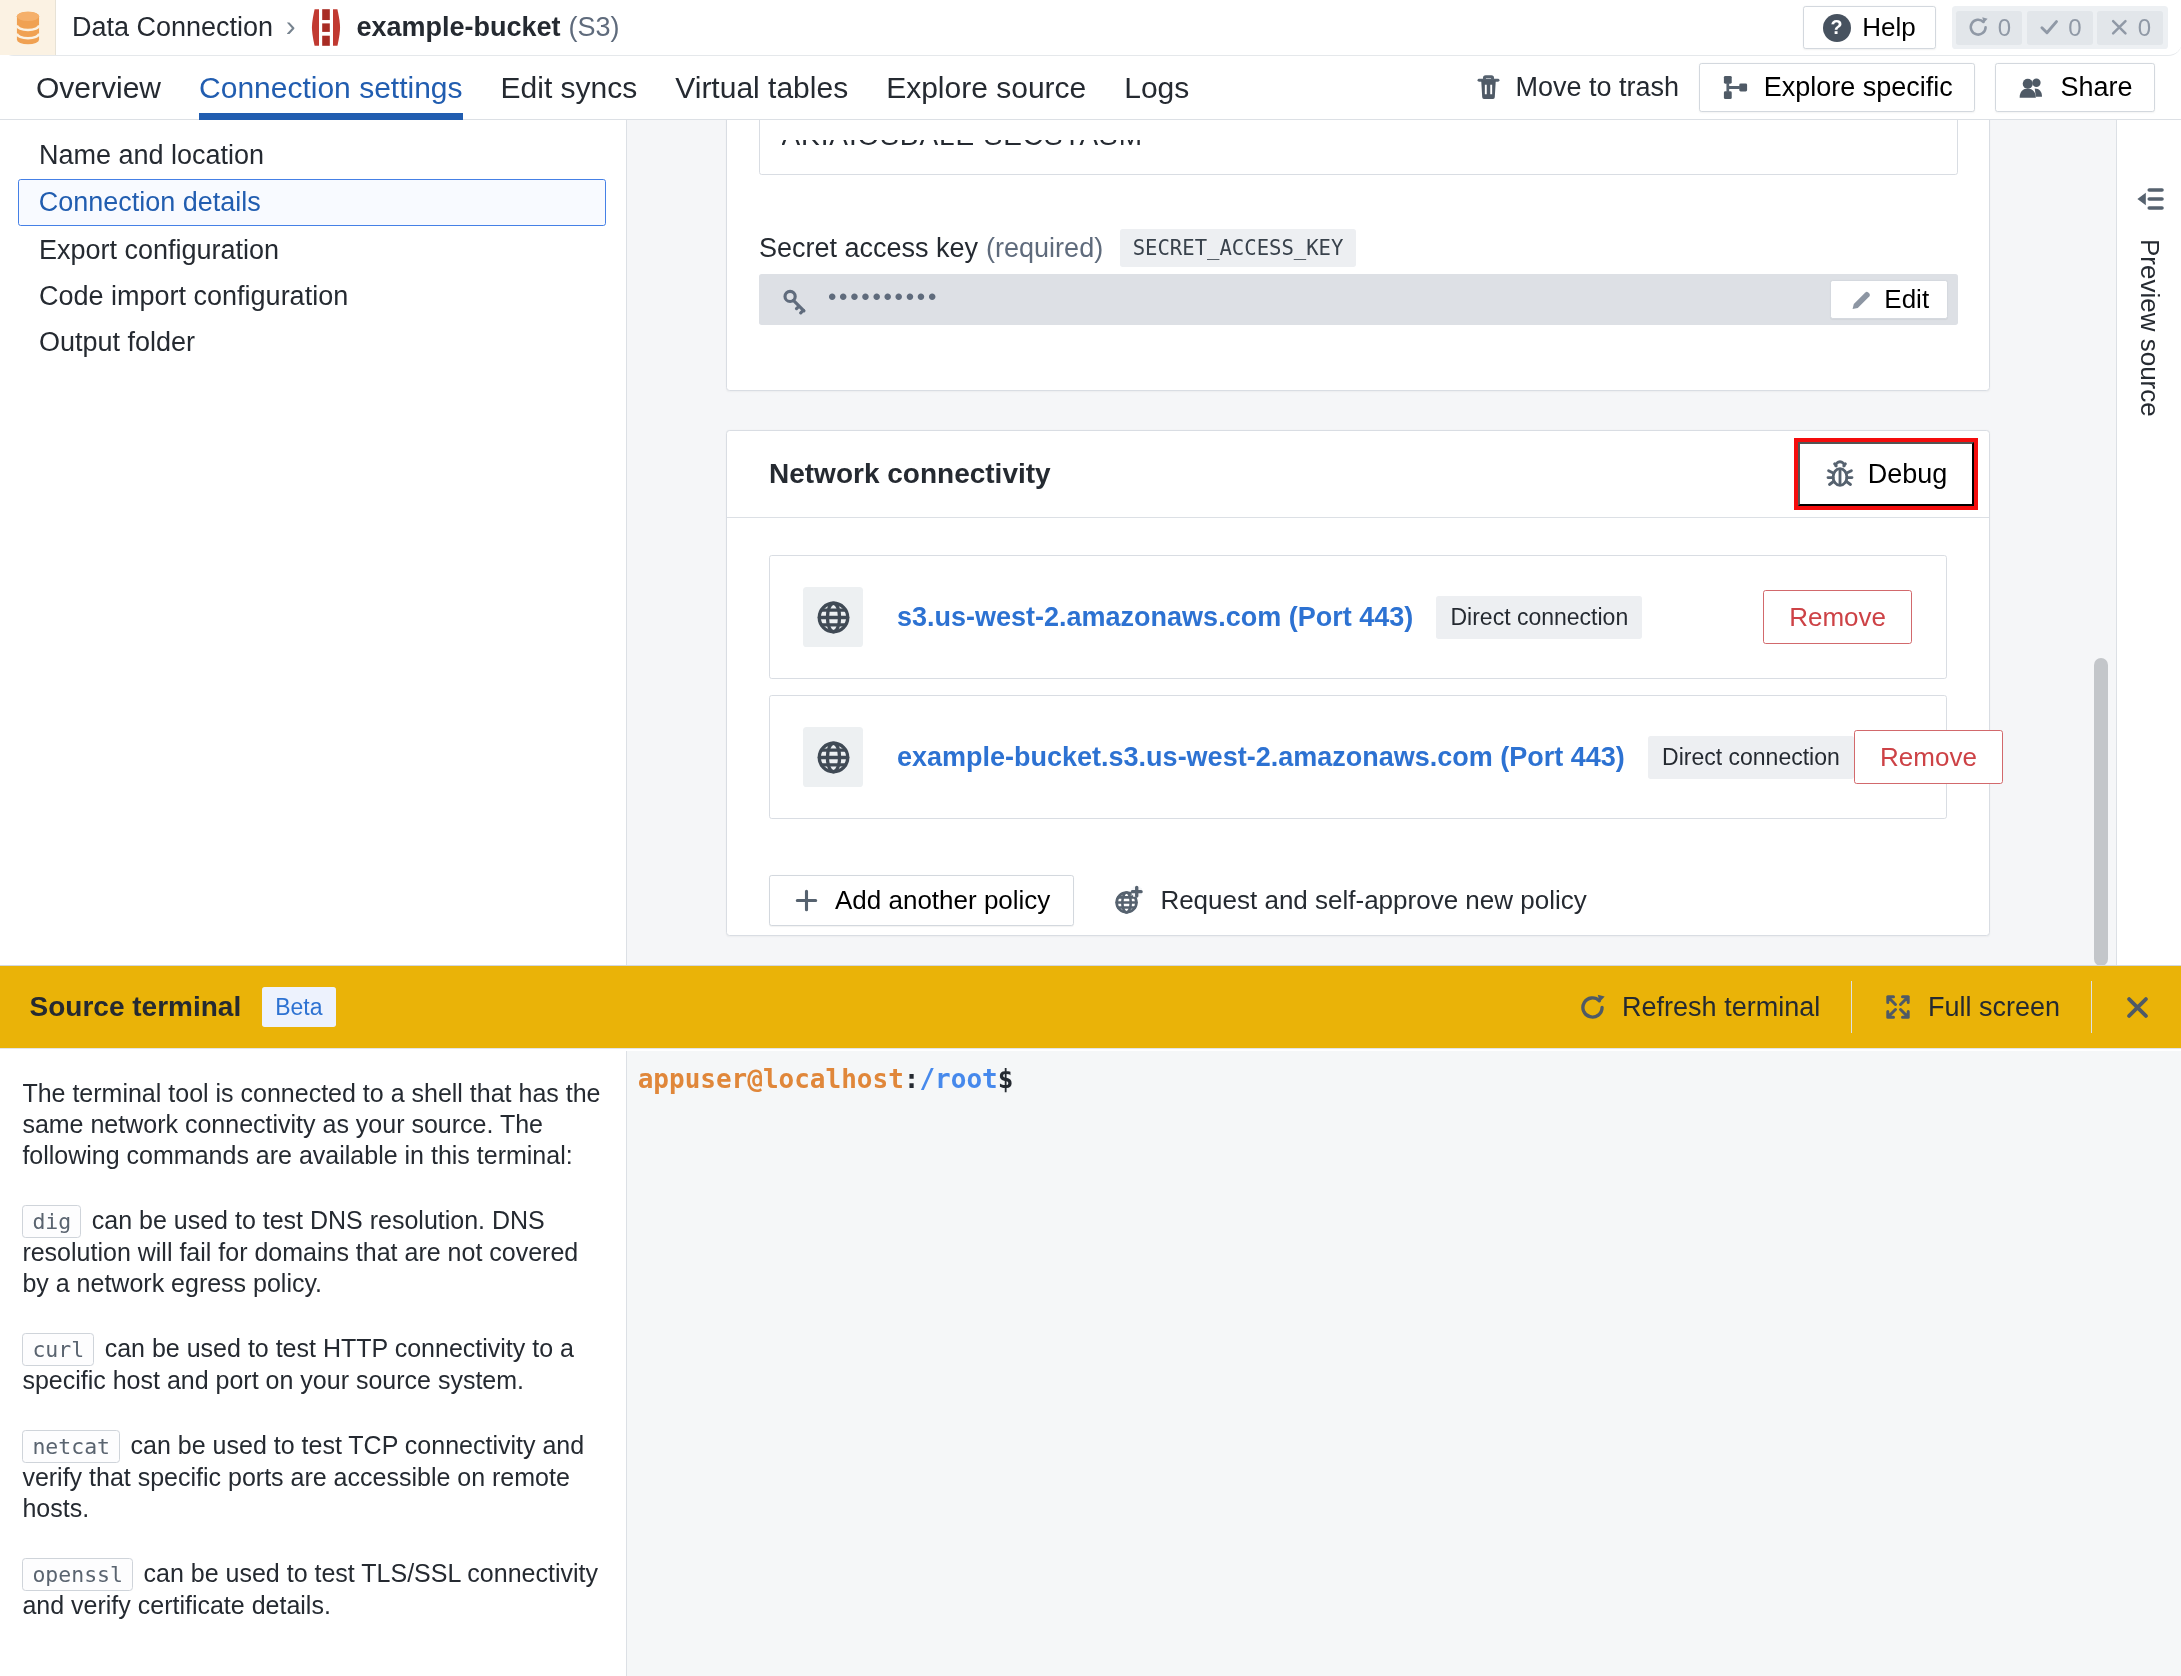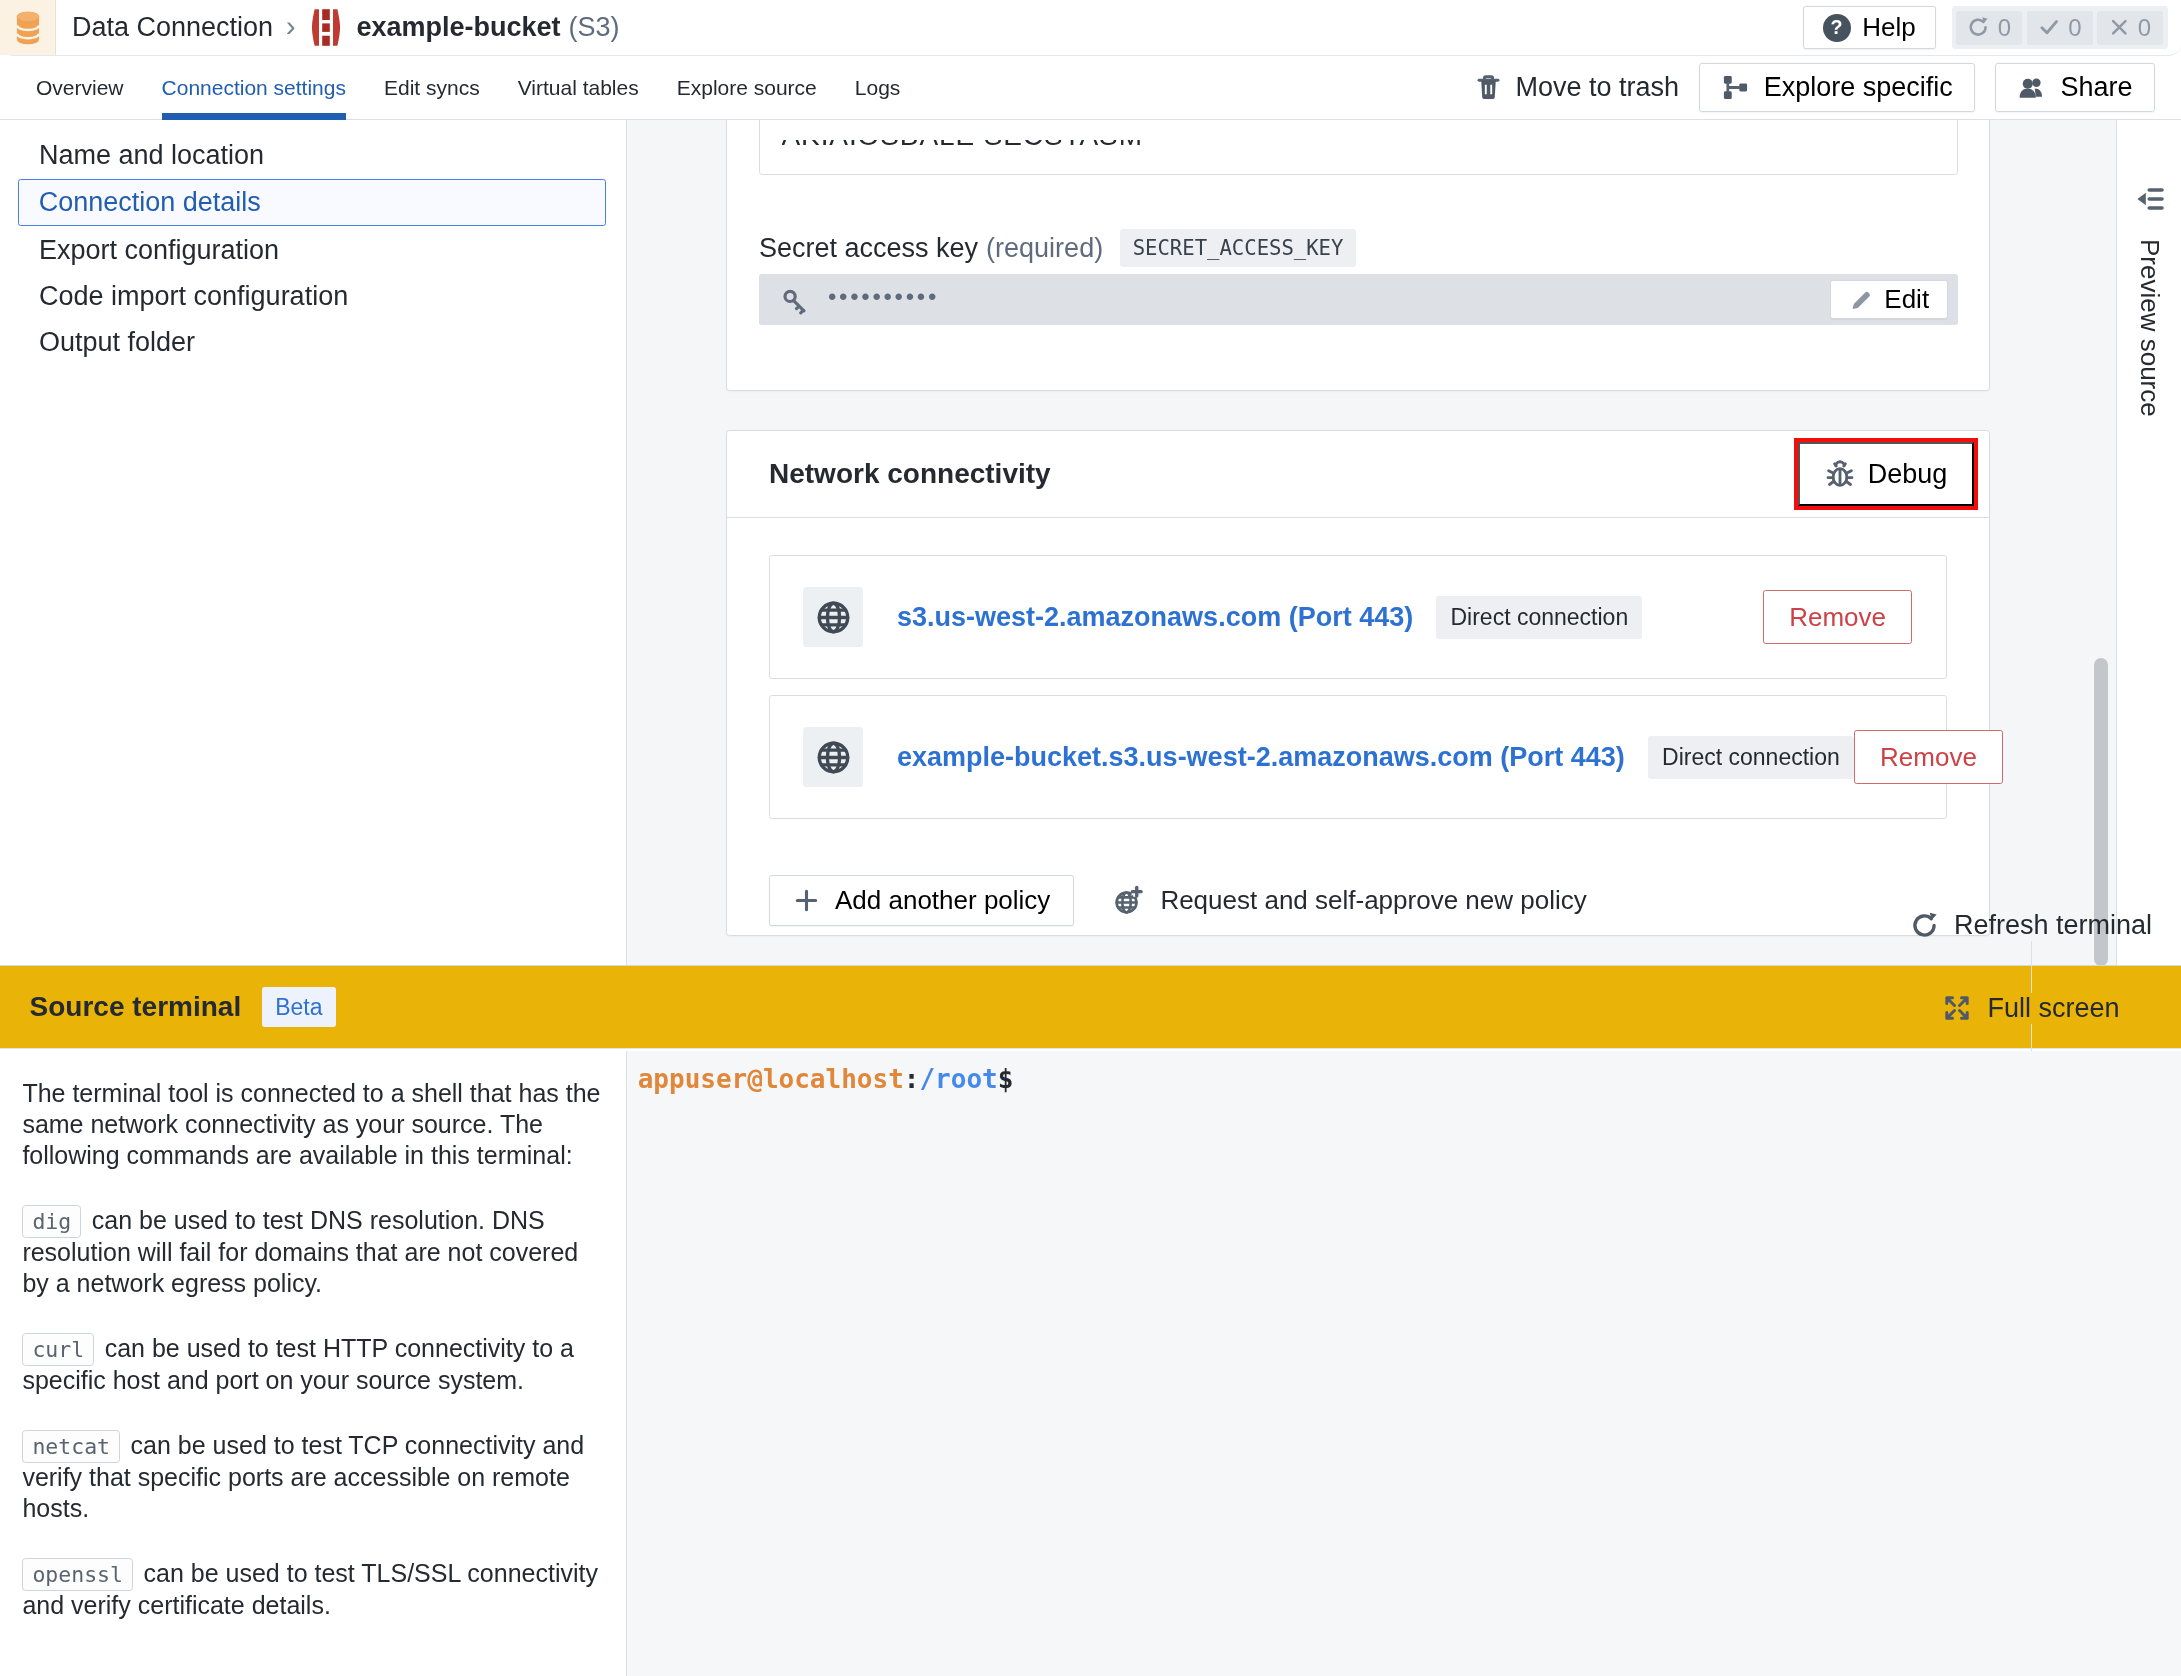--- a/index.html
+++ b/index.html
@@ -17,21 +17,21 @@
   .crumb-entity{font-weight:700;}
   .crumb-type{color:#5F6B7C;margin-left:8px;}
   .topbar-right{margin-left:auto;margin-right:14.3px;display:flex;align-items:center;gap:16px;}
   .help-btn{height:43px;border:0.9px solid #D3D8DE;border-radius:2.7px;background:#fff;display:flex;align-items:center;gap:11.6px;padding:0 19px;font-size:26px;box-shadow:0 0.9px 1.8px rgba(0,0,0,.06);cursor:pointer;}
   .qmark{width:28px;height:28px;border-radius:50%;background:#47525F;color:#fff;font-size:19.7px;font-weight:700;display:flex;align-items:center;justify-content:center;}
   .chip-group{background:#EDF0F3;border-radius:3.6px;padding:4.5px;display:flex;gap:4.5px;}
   .chip{background:#E2E6EA;border-radius:2.7px;width:66px;height:34px;display:flex;align-items:center;justify-content:center;gap:8px;color:#9099A6;font-size:24px;}
 
   
   .tabbar{position:absolute;top:56px;left:0;right:0;height:64px;border-bottom:0.9px solid #DCE0E5;display:flex;align-items:center;padding:0 27px 0 36px;background:#fff;}
-  .tab{font-size:21px;color:#252A31;margin-right:38px;height:64px;display:flex;align-items:center;position:relative;cursor:pointer;white-space:nowrap;}
+  .tab{font-size:30px;color:#252A31;margin-right:38px;height:64px;display:flex;align-items:center;position:relative;cursor:pointer;white-space:nowrap;}
   .tab.active{color:#215DB0;}
   .tab.active::after{content:"";position:absolute;left:0;right:0;bottom:0;height:6.3px;background:#215DB0;}
   .tab-actions{margin-left:auto;display:flex;align-items:center;gap:19.7px;}
   .text-btn{display:flex;align-items:center;gap:13.4px;font-size:27px;cursor:pointer;}
   .outline-btn{height:49px;border:0.9px solid #D3D8DE;border-radius:2.7px;background:#fff;display:flex;align-items:center;gap:13.4px;padding:0 21.5px;font-size:27px;box-shadow:0 0.9px 1.8px rgba(0,0,0,.05);cursor:pointer;}
 
   
   .bodyarea{position:absolute;top:120px;left:0;right:0;height:845px;overflow:hidden;}
   .sidebar{position:absolute;left:0;top:0;width:627px;height:100%;background:#fff;border-right:0.9px solid #DCE0E5;padding-top:12.5px;}
   .side-item{height:46px;display:flex;align-items:center;padding-left:39px;font-size:27px;cursor:pointer;}
@@ -69,21 +69,21 @@
   .request-btn{display:flex;align-items:center;gap:16px;font-size:26px;cursor:pointer;}
 
   .scroll-thumb{position:absolute;left:2094px;top:538px;width:14.3px;height:308px;background:#C3C6CA;border-radius:7.2px;cursor:pointer;}
   .rail{position:absolute;right:0;top:0;width:66px;height:100%;background:#fff;border-left:0.9px solid #DCE0E5;display:flex;flex-direction:column;align-items:center;padding-top:64px;}
   .rail-label{writing-mode:vertical-rl;font-size:26px;margin-top:25px;color:#252A31;cursor:pointer;}
 
   
   .terminal-header{position:absolute;top:965px;left:0;right:0;height:84px;border-top:0.9px solid #D3D8DE;border-bottom:0.9px solid #E2E5E9;background:#eab308;display:flex;align-items:center;padding:0 30px 0 29.6px;}
   .term-title{font-size:28px;font-weight:700;}
   .beta{margin-left:20.6px;background:#EDF2FD;color:#2D72D2;font-size:23px;padding:6.3px 13.4px;border-radius:2.7px;}
-  .term-actions{margin-left:auto;display:flex;align-items:center;flex-direction:column;}
+  .term-actions{margin-left:auto;display:flex;align-items:center;}
   .term-act{display:flex;align-items:center;gap:15px;font-size:27px;cursor:pointer;}
   .vdiv{width:0.9px;height:52px;background:#DCE0E5;margin:0 31px;}
   .term-close{cursor:pointer;display:flex;align-items:center;}
 
   .terminal-body{position:absolute;top:1051px;left:0;right:0;bottom:0;}
   .term-help{position:absolute;left:0;top:0;width:627px;height:100%;background:#fff;border-right:0.9px solid #DCE0E5;padding:27px 18px 0 22.4px;font-size:25px;line-height:31px;color:#252A31;}
   .term-help p{margin-bottom:34px;width:587px;}
   code.cmd{font-family:"DejaVu Sans Mono",monospace;font-size:21.5px;border:0.9px solid #CFD4DA;border-radius:3.6px;padding:2.7px 9px;color:#5A6470;background:#FDFDFE;margin-right:3.6px;}
   .term-shell{position:absolute;left:627px;right:0;top:0;bottom:0;background:#F5F7F8;padding:13.4px 0 0 10.7px;cursor:text;}
   .prompt{font-family:"DejaVu Sans Mono",monospace;font-size:26px;font-weight:700;white-space:nowrap;}

